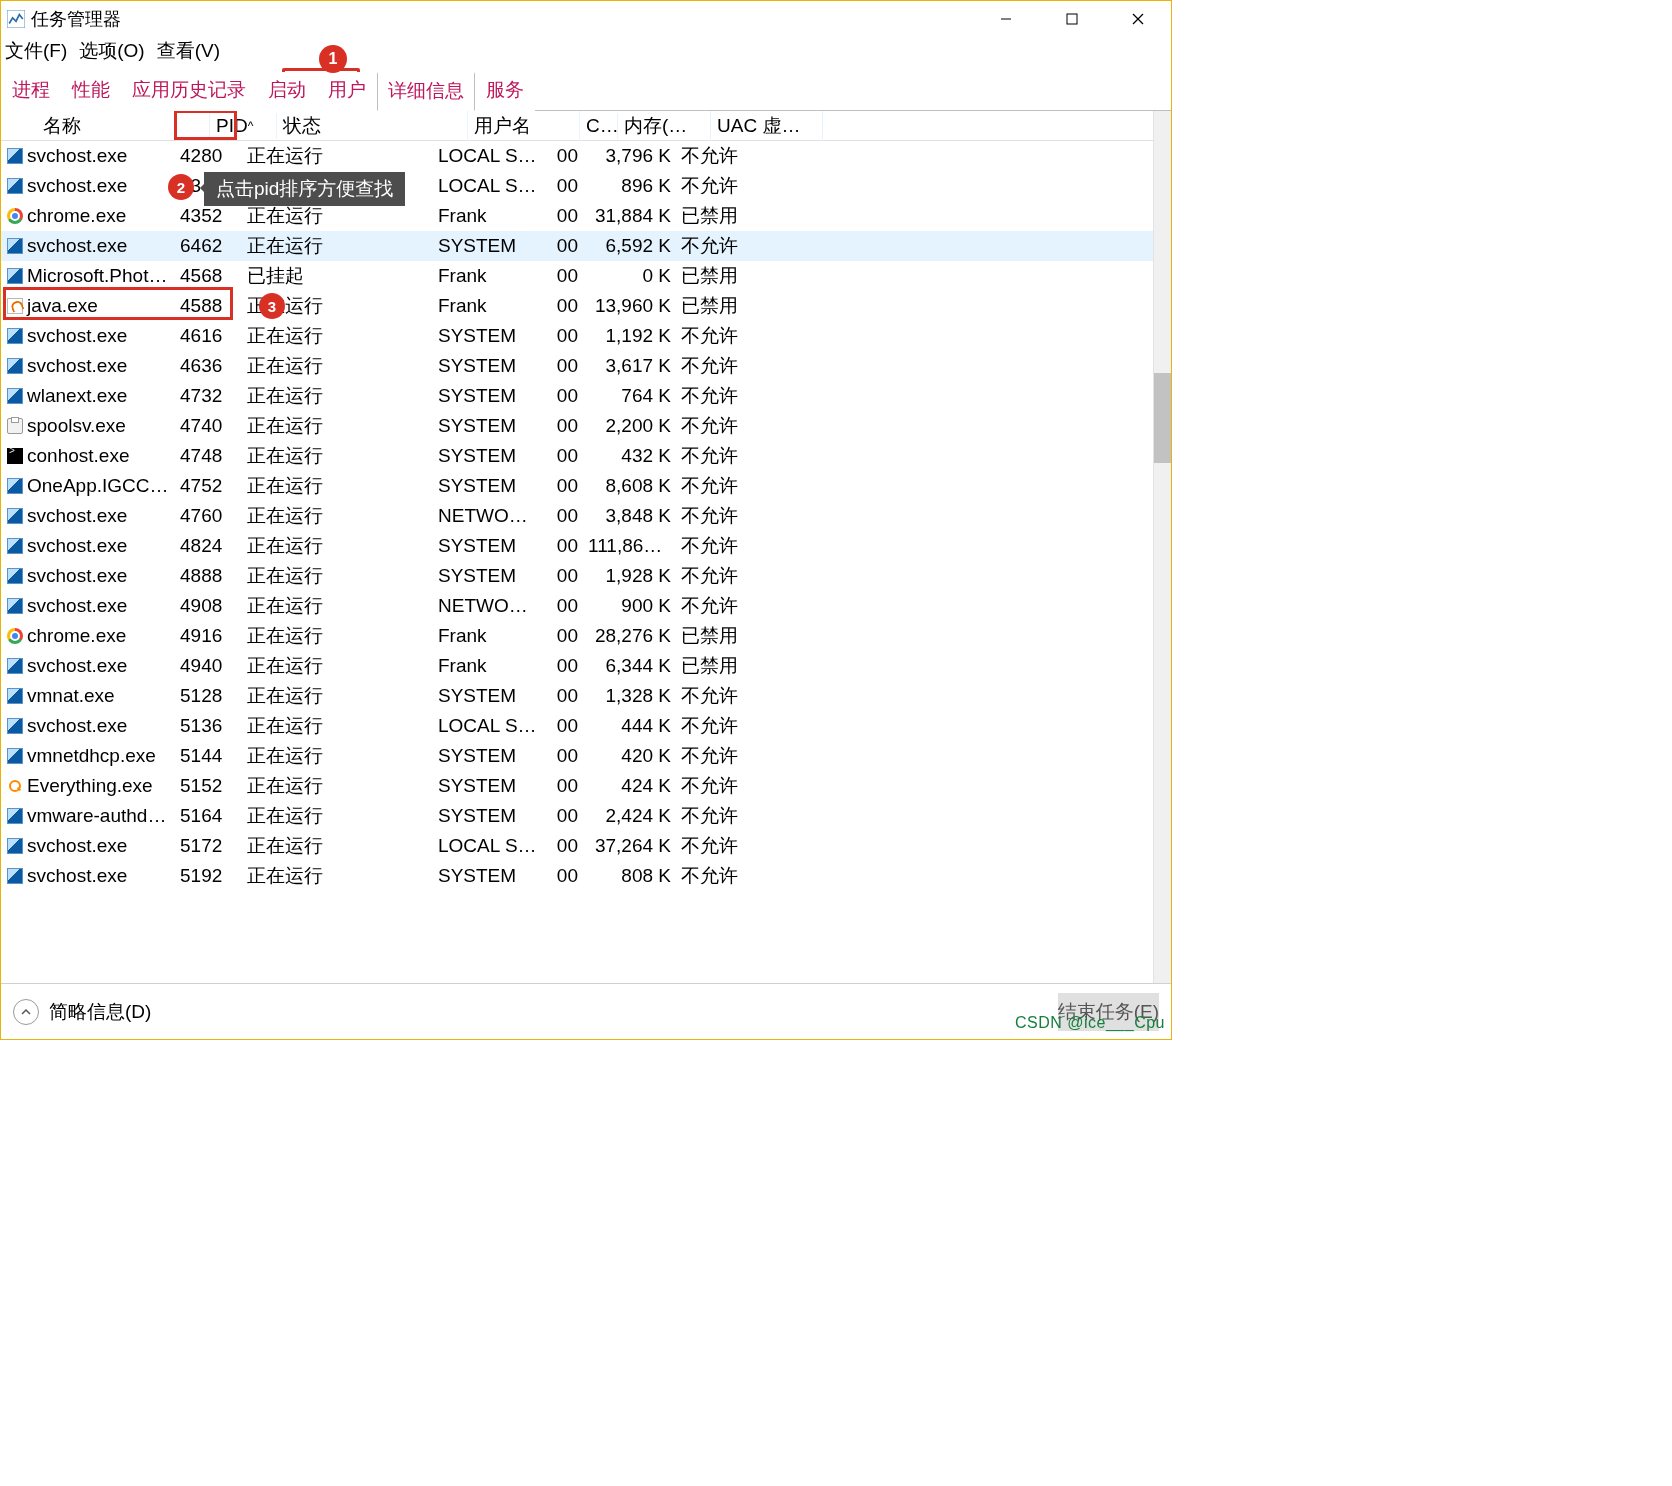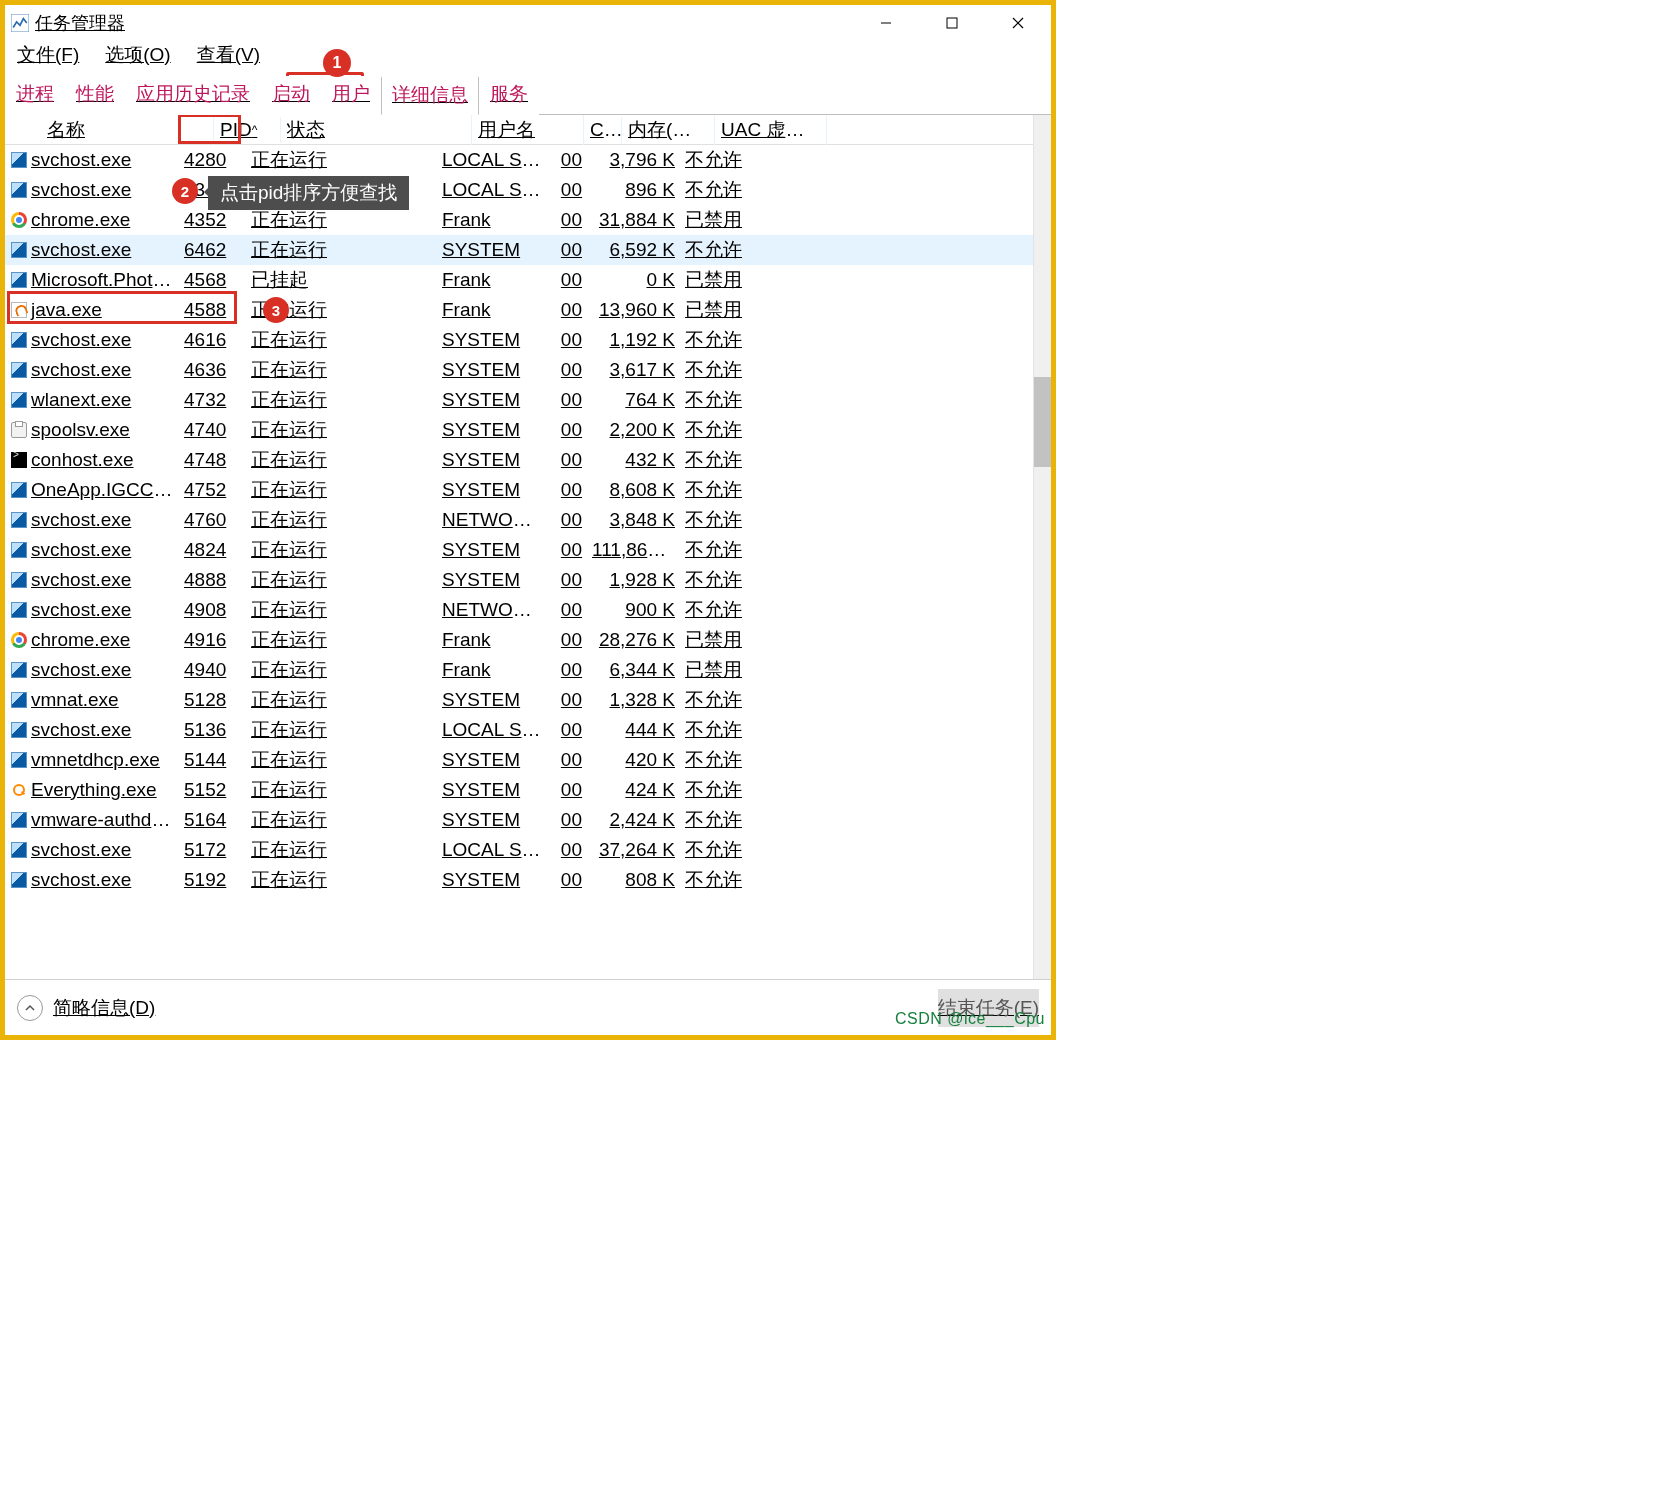--- a/index.html
+++ b/index.html
@@ -1,27 +1,27 @@
 <!DOCTYPE html>
 <html><head>
 <meta charset="utf-8">
 <style>
   * { box-sizing: border-box; font-family: "Microsoft YaHei", "Segoe UI", Arial, sans-serif; }
   body { margin: 0; background: #fff; }
-  .window { width: 1056px; height: 1040px; border: 5px solid #eab308; background: #fff; position: relative; display: flex; flex-direction: column; text-decoration: underline; }
+  .window { width: 1172px; height: 1040px; border: 1px solid #eab308; background: #fff; position: relative; display: flex; flex-direction: column; }
 
   
   .title-bar { height: 36px; display: flex; align-items: center; padding-left: 6px; }
   .title-bar .app-icon { width: 18px; height: 18px; margin-right: 6px; display: inline-flex; align-items: center; justify-content: center; }
   .title-bar .title { font-size: 18px; color: #000; }
   .win-btns { margin-left: auto; display: flex; }
   .win-btn { width: 66px; height: 36px; display: flex; align-items: center; justify-content: center; font-size: 16px; color: #000; }
 
   
-  .menu-bar { height: 28px; display: flex; align-items: center; padding-left: 8px; gap: 18px; font-size: 19px; color: #000; }
+  .menu-bar { height: 28px; display: flex; align-items: center; padding-left: 0; gap: 4px; font-size: 19px; color: #000; }
   .menu-item { padding: 2px 4px; }
 
   
   .tabs-wrap { position: relative; padding-top: 6px; }
   .tabs { display: flex; border-bottom: 1px solid #bfbfbf; font-size: 19px; }
   .tab { padding: 4px 10px 6px; border: 1px solid transparent; position: relative; top: 1px; background: #fff; color: #be185d; }
   .tab.active { border: 1px solid #bfbfbf; border-bottom: 1px solid #fff; border-top: 2px solid #fff; }
   .tab-1-marker { position: absolute; top: -20px; left: 318px; width: 28px; height: 28px; background: #d93025; border-radius: 50%; color: #fff; font-weight: 700; font-size: 16px; display: flex; align-items: center; justify-content: center; z-index: 5; }
   .tab-details-box { border: 3px solid #d93025; border-radius: 2px; position: absolute; top: 3px; left: 281px; width: 78px; height: 33px; pointer-events: none; }
 

